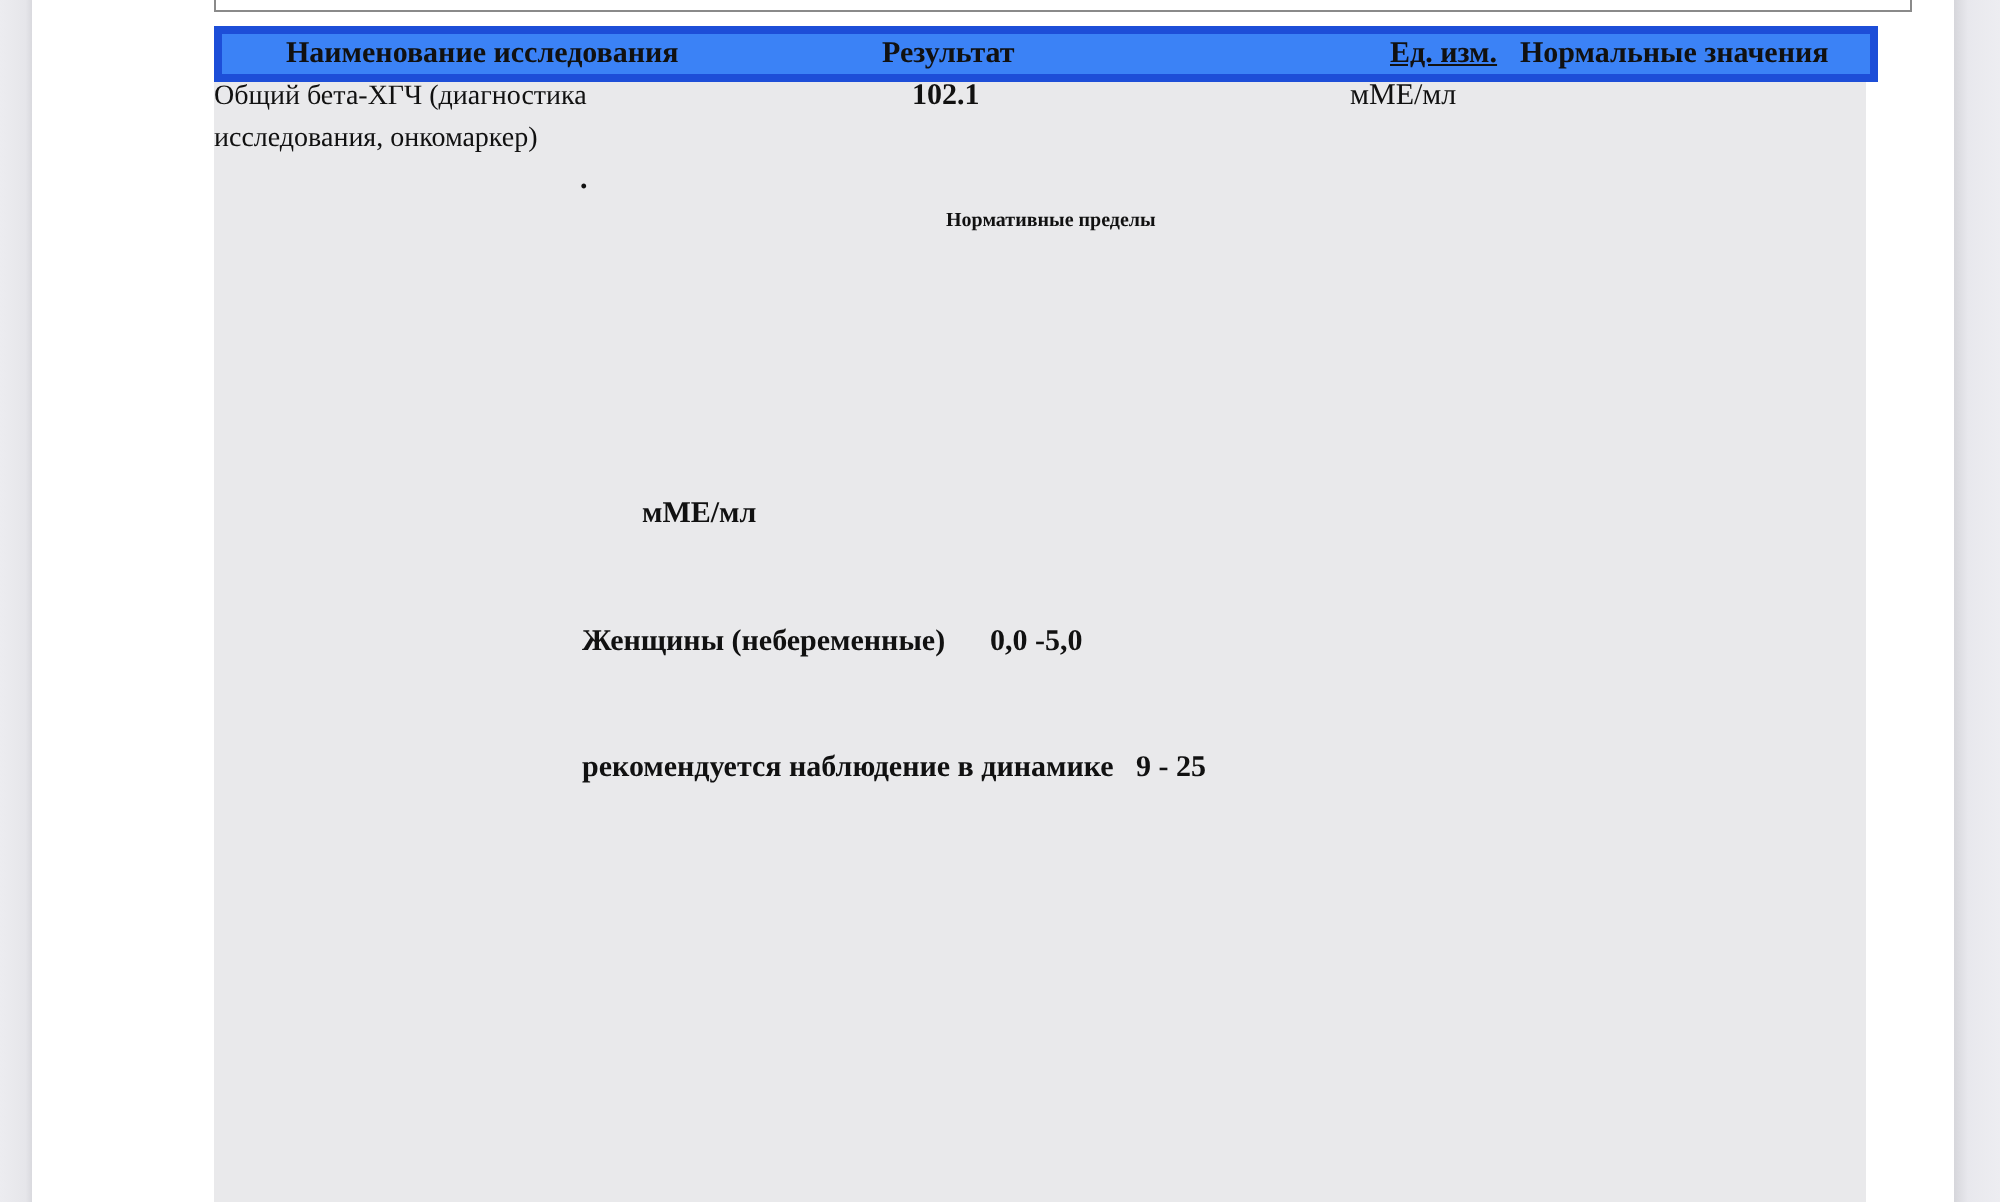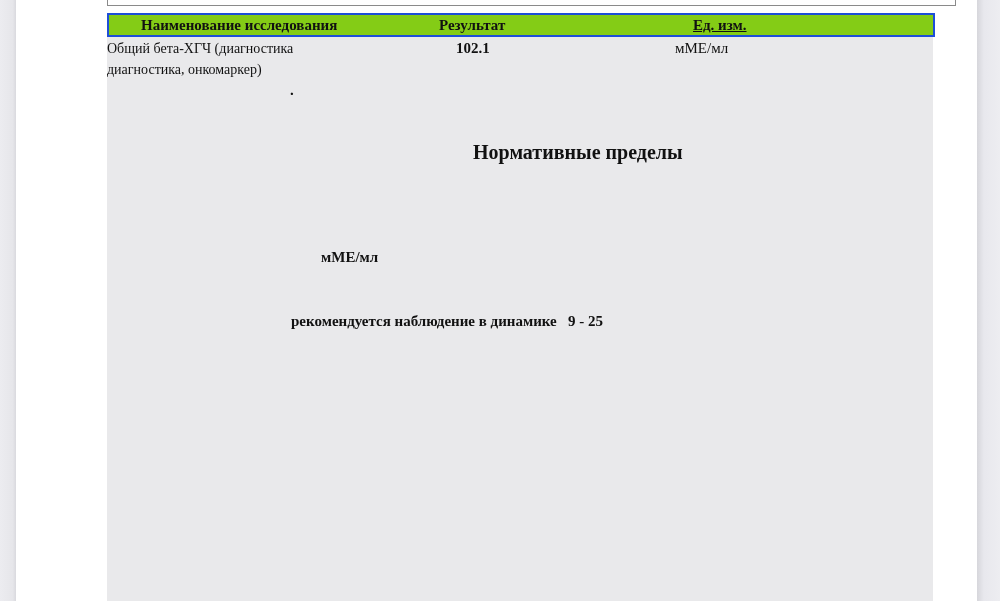--- a/index.html
+++ b/index.html
@@ -20,22 +20,22 @@
   .top-box {
     position: absolute; left: 107px; top: -10px; width: 847px; height: 15px;
     border: 1px solid #8a8a8a; border-top: none; background: #fff;
   }
   .results-table {
     position: absolute; left: 107px; top: 13px; width: 826px; height: 600px;
     background: #e9e9eb;
   }
   .table-header {
     position: absolute; left: 0; top: 0; width: 824px; height: 20px;
-    background: #84cc16;
-    border: 2px solid #1d4ed8;
+    background: #3b82f6;
+    border: 4px solid #1d4ed8;
     font-weight: bold; font-size: 15px; line-height: 20px;
   }
   .table-header span { position: absolute; top: 0; white-space: nowrap; }
   .hdr-name { left: 32px; }
   .hdr-result { left: 330px; }
   .hdr-unit { left: 584px; text-decoration: underline; }
   .hdr-norm { left: 649px; }
 
   .row-name {
     position: absolute; left: 0; top: 25px; width: 250px;
@@ -48,56 +48,58 @@
   .row-unit {
     position: absolute; left: 568px; top: 25px;
     font-size: 15px; line-height: 21px;
   }
   .dot {
     position: absolute; left: 183px; top: 67px;
     font-size: 15px; font-weight: bold; line-height: 21px;
   }
   .ref-title {
     position: absolute; left: 366px; top: 87px;
-    font-size: 20px; font-weight: bold; line-height: 21px; margin-top: 42px;
+    font-size: 10px; font-weight: bold; line-height: 21px;
   }
   .ref-block {
     position: absolute; left: 184px; top: 129px;
     font-size: 15px; font-weight: bold; line-height: 21.1px;
     white-space: pre;
   }
   .ref-line { height: 21.1px; }
 </style>
 </head>
 <body>
 
 <div class="left-strip"></div>
 <div class="right-strip"></div>
 <div class="top-box"></div>
 
 <div class="results-table">
   <div class="table-header">
     <span class="hdr-name">Наименование исследования</span>
     <span class="hdr-result">Результат</span>
     <span class="hdr-unit">Ед. изм.</span>
+    <span class="hdr-norm">Нормальные значения</span>
   </div>
 
   <div class="row-name">
     <div>Общий бета-ХГЧ (диагностика</div>
-    <div>диагностика, онкомаркер)</div>
+    <div>исследования, онкомаркер)</div>
   </div>
   <div class="row-result">102.1</div>
   <div class="row-unit">мМЕ/мл</div>
 
   <div class="dot">.</div>
   <div class="ref-title">Нормативные пределы</div>
 
   <div class="ref-block">
     <div class="ref-line"></div>
     <div class="ref-line">        мМЕ/мл</div>
+    <div class="ref-line">Женщины (небеременные)      0,0 -5,0</div>
     <div class="ref-line">рекомендуется наблюдение в динамике   9 - 25</div>
     <div class="ref-line"></div>
     
     
     
     
     
     
     
     

